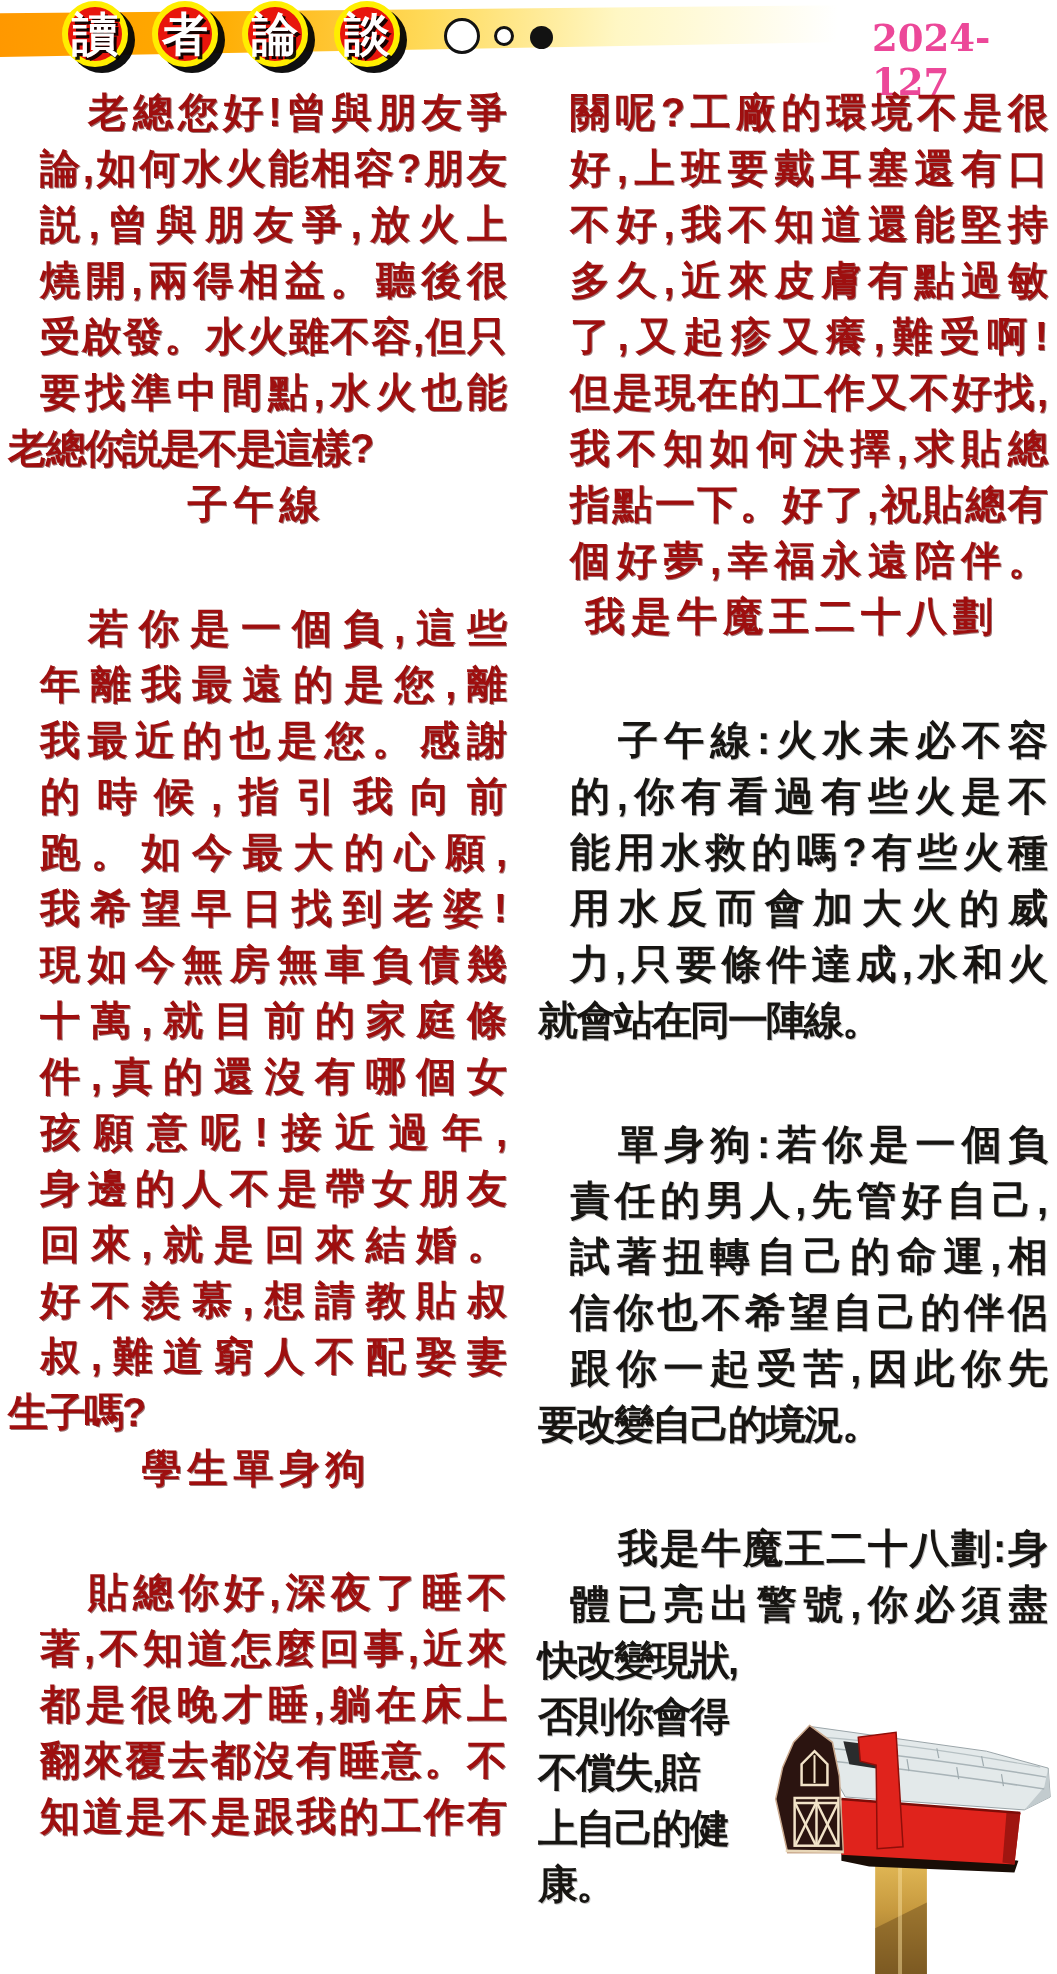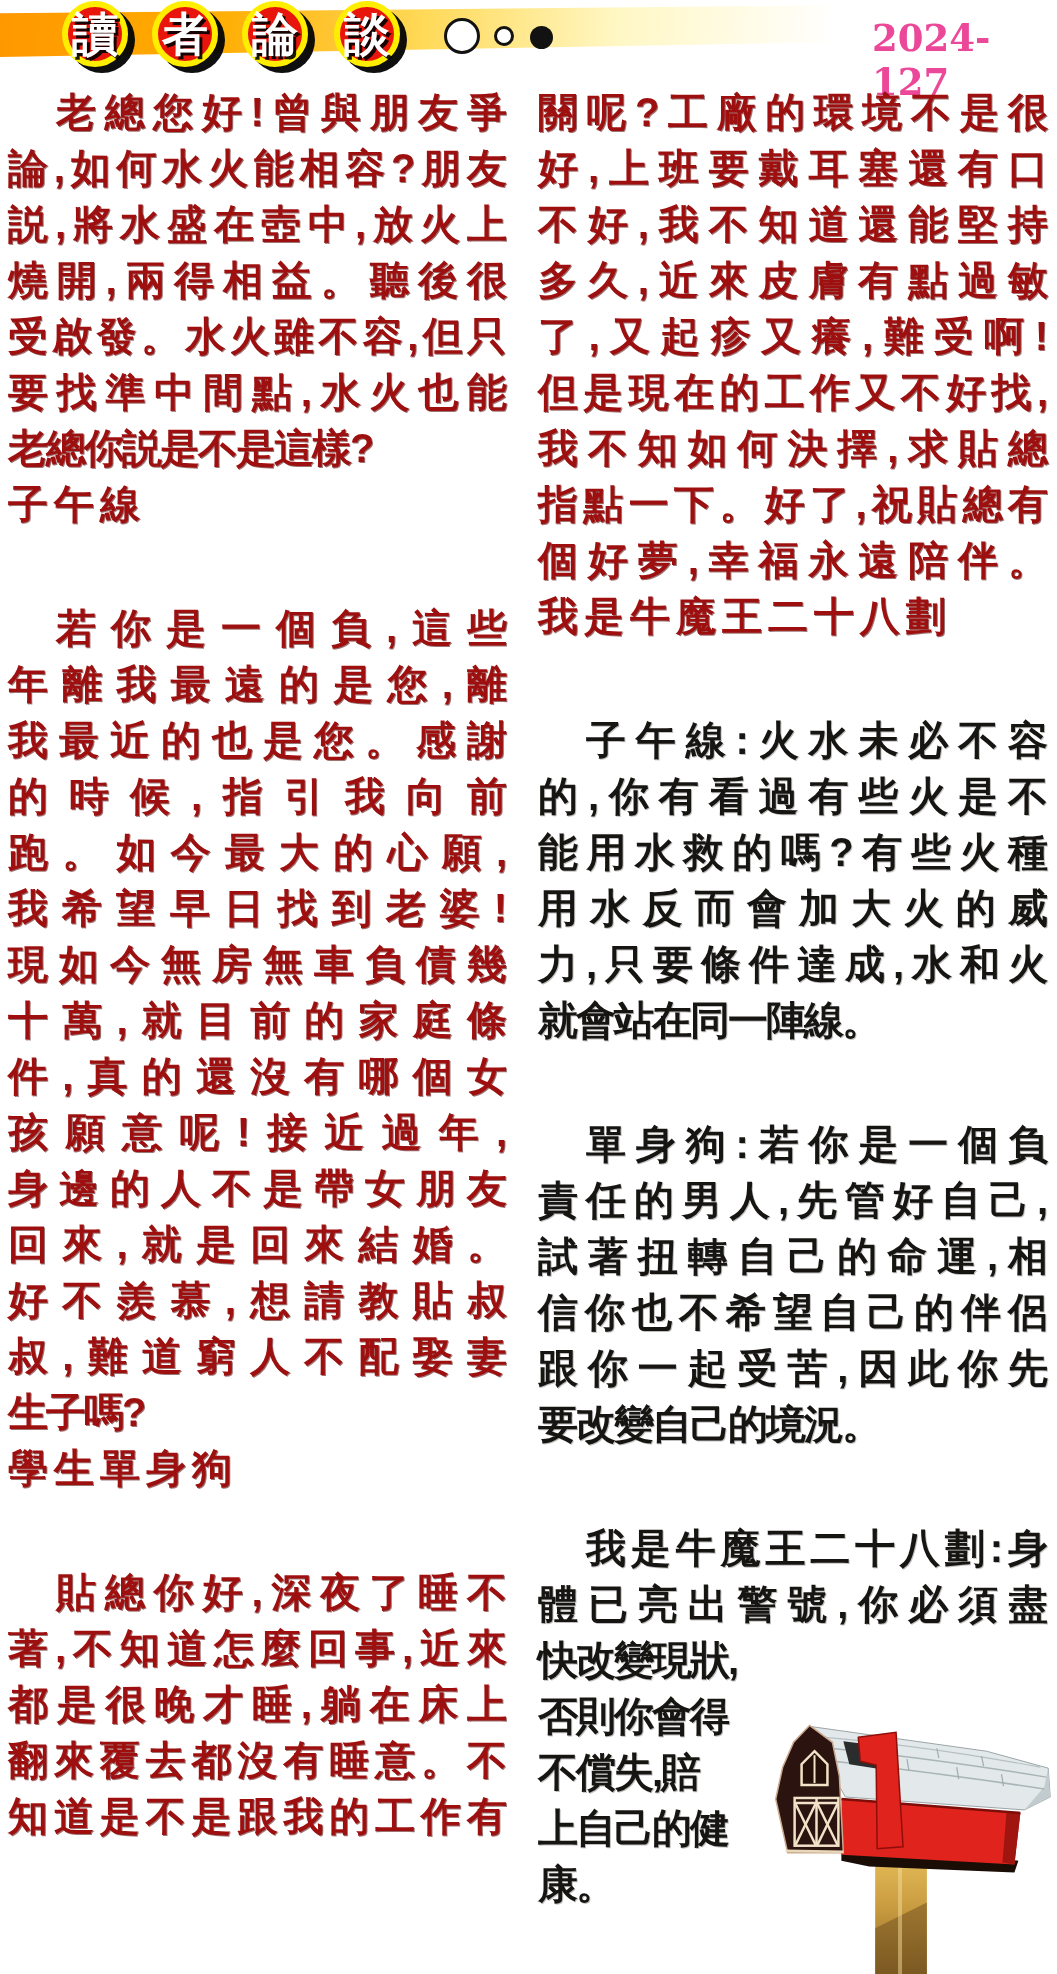--- a/index.html
+++ b/index.html
@@ -28,23 +28,23 @@
   .issue{position:absolute;left:872px;top:16px;width:170px;
     font-family:"DejaVu Serif","Liberation Serif",serif;font-weight:700;font-size:37px;color:#ec4899;}
 
   
   .col{position:absolute;top:84px;}
   .col-left{left:8px;width:497px;}
   .col-right{left:538px;width:508px;}
   section{margin-bottom:68px;}
   .line{height:56px;line-height:56px;font-size:40px;letter-spacing:-2px;font-weight:700;
     color:var(--letter-text);text-shadow:1px 1px 0 rgba(74,4,4,.55);overflow:visible;}
-  .j{text-align:justify;text-align-last:justify;}
+  .j{text-align:justify;text-align-last:justify;margin-left:32px;}
   .ind{text-indent:48px;}
-  .sig{text-align:left;letter-spacing:6px;}
+  .sig{text-align:center;letter-spacing:6px;}
   .blk .line{color:var(--reply-text);text-shadow:1px 1px 0 rgba(0,0,0,.25);}
 
   
   .mailbox{position:absolute;left:757px;top:1612px;width:300px;height:362px;}
 </style>
 </head>
 <body>
 
 <div class="page">
 
@@ -63,21 +63,21 @@
   </div>
   <div class="dot dot-lg"></div>
   <div class="dot dot-sm"></div>
   <div class="dot dot-fill"></div>
   <div class="issue">2024-127</div>
 
   <div class="col col-left">
     <section>
       <div class="line j ind">老總您好!曾與朋友爭</div>
       <div class="line j">論,如何水火能相容?朋友</div>
-      <div class="line j">説,將水盛在壺中,放火上</div>
+      <div class="line j">説,曾與朋友爭,放火上</div>
       <div class="line j">燒開,兩得相益。聽後很</div>
       <div class="line j">受啟發。水火雖不容,但只</div>
       <div class="line j">要找準中間點,水火也能</div>
       <div class="line">老總你説是不是這樣?</div>
       <div class="line sig">子午線</div>
     </section>
 
     <section>
       <div class="line j ind">若你是一個負,這些</div>
       <div class="line j">年離我最遠的是您,離</div>

